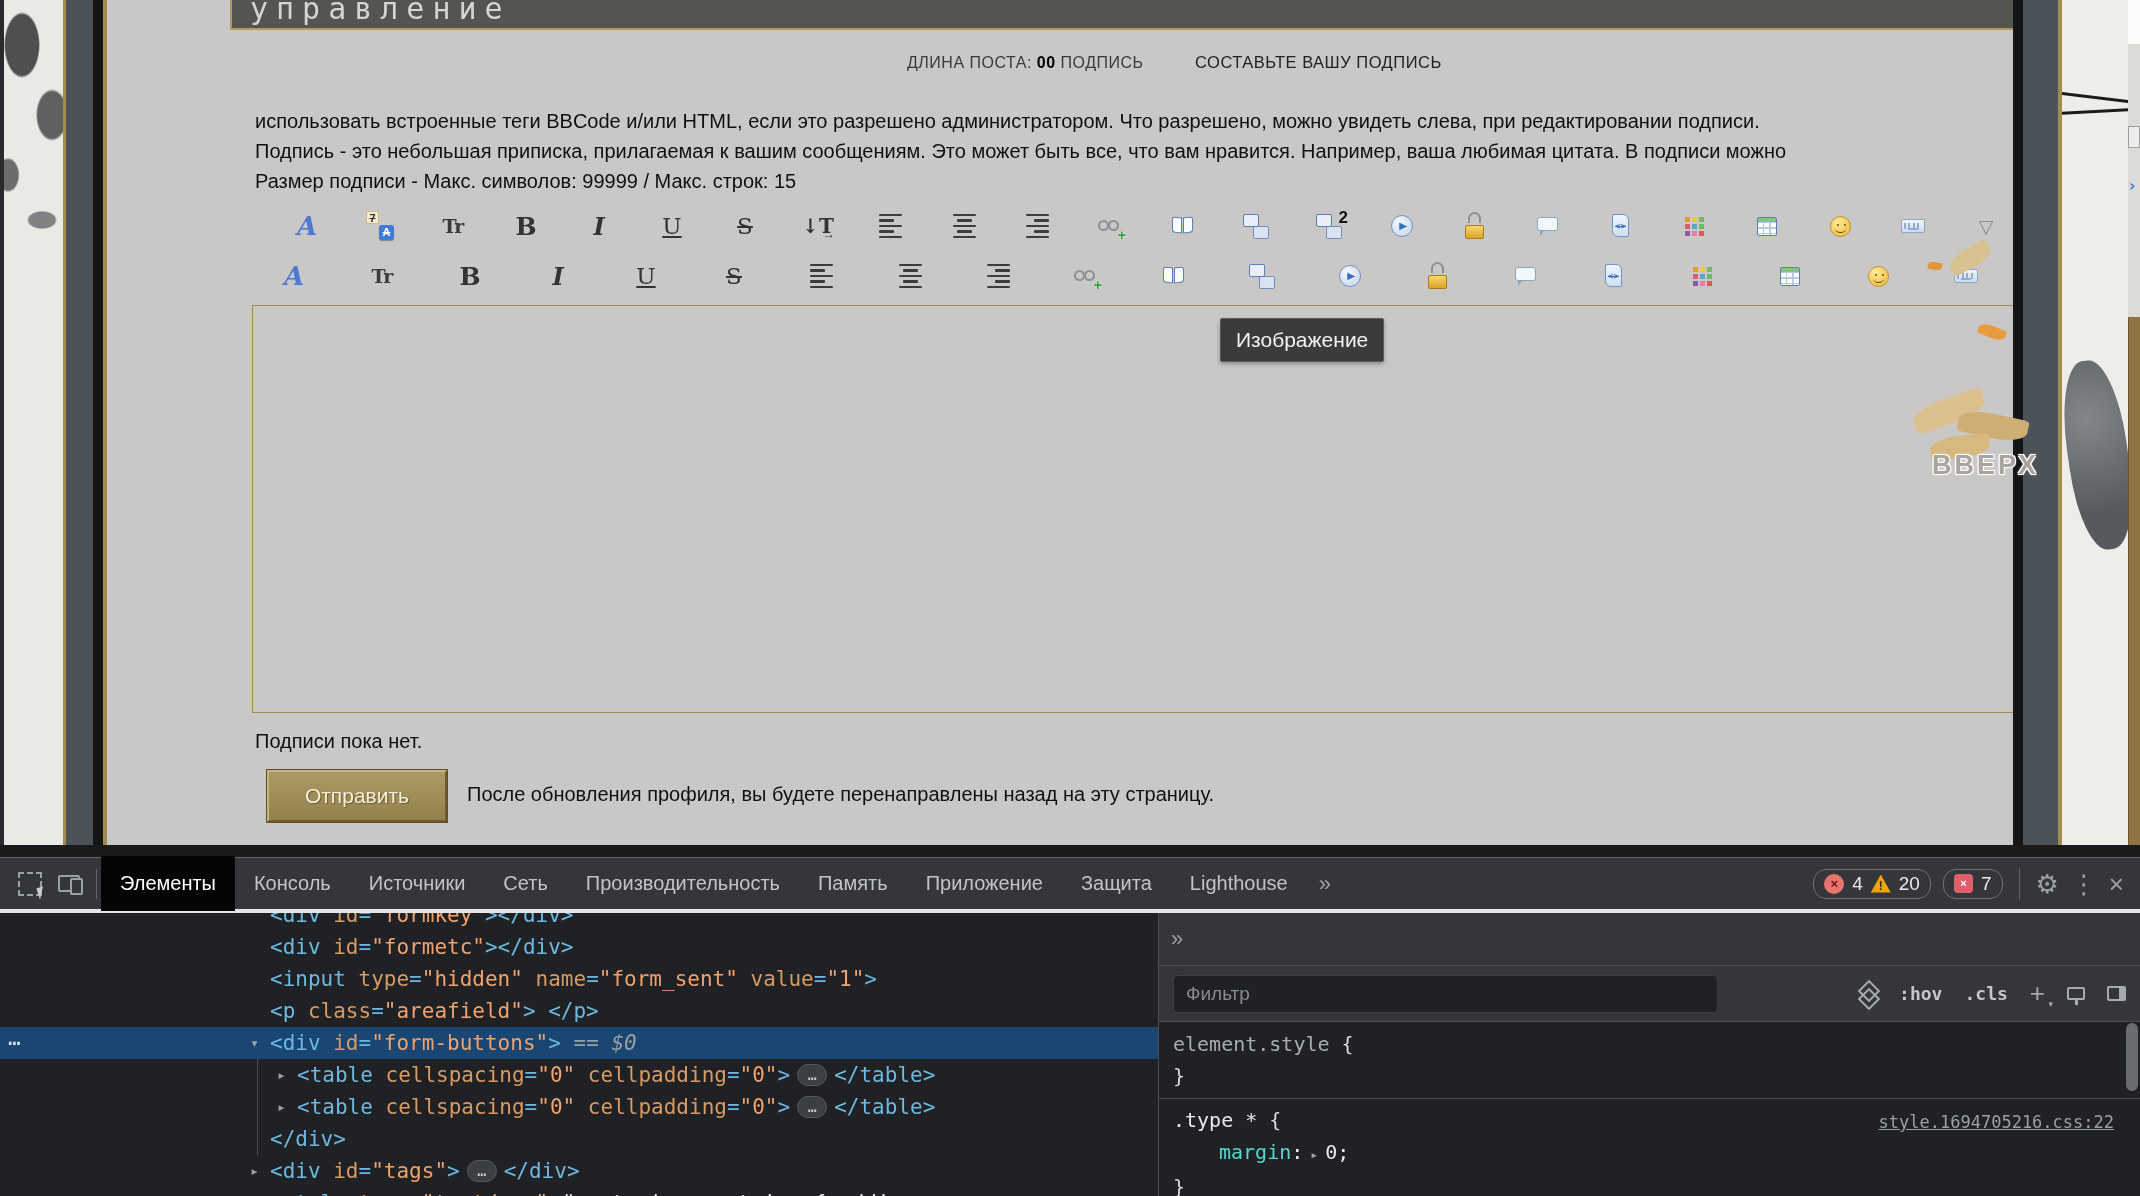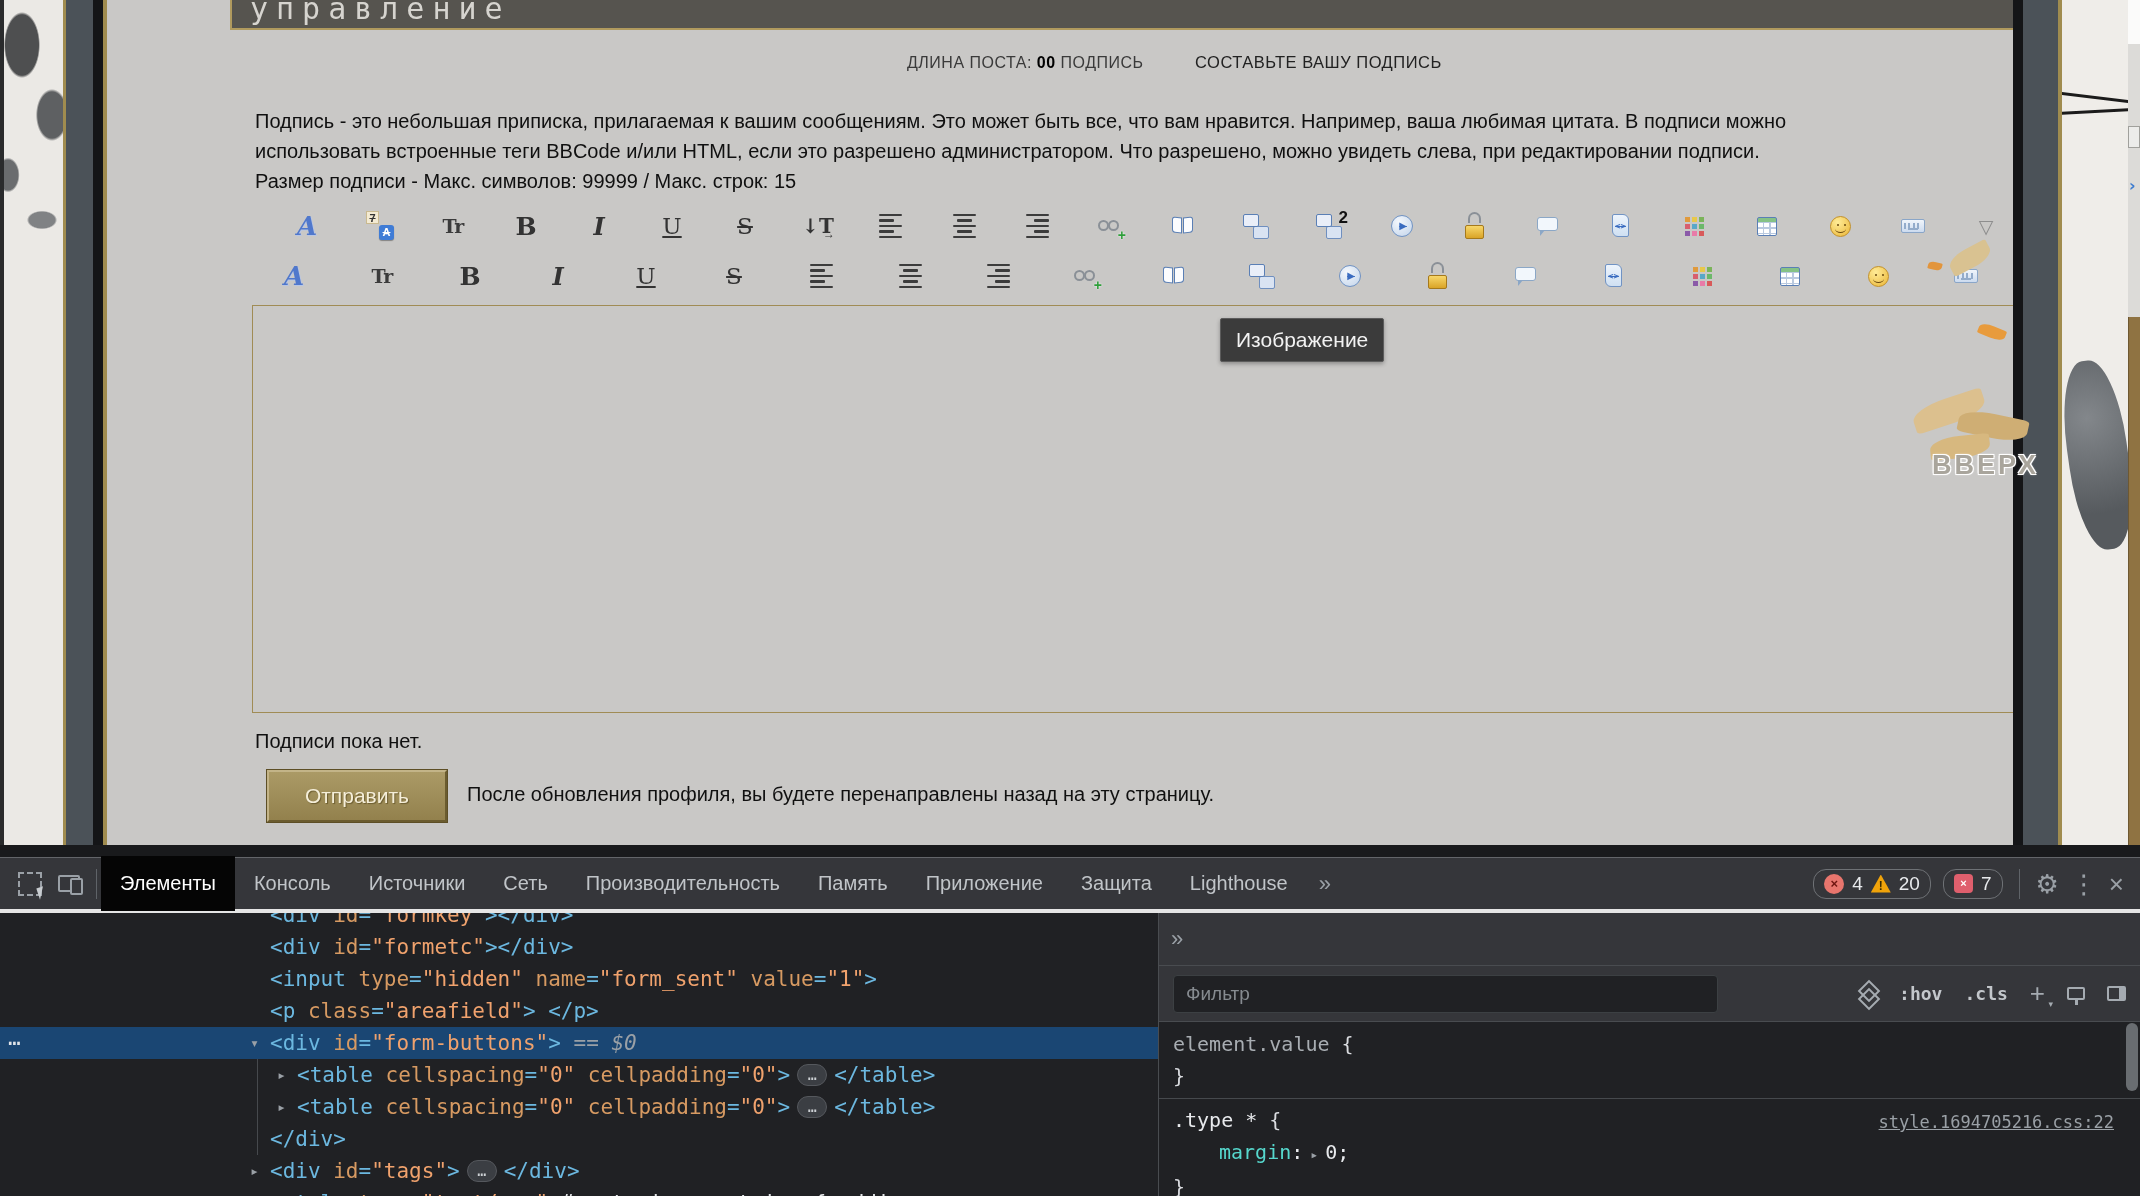--- a/index.html
+++ b/index.html
@@ -175,22 +175,22 @@
     <div id="header-box">
       <span>управление</span>
     </div>
     <div id="legend-left">
       <span>ДЛИНА ПОСТА:</span>
       <b>00</b>
       <span>ПОДПИСЬ</span>
     </div>
     <div id="legend-right">СОСТАВЬТЕ ВАШУ ПОДПИСЬ</div>
     <div id="desc">
+      <div>использовать встроенные теги BBCode и/или HTML, если это разрешено администратором. Что разрешено, можно увидеть слева, при редактировании подписи.</div>
       <div>Подпись - это небольшая приписка, прилагаемая к вашим сообщениям. Это может быть все, что вам нравится. Например, ваша любимая цитата. В подписи можно</div>
-      <div>использовать встроенные теги BBCode и/или HTML, если это разрешено администратором. Что разрешено, можно увидеть слева, при редактировании подписи.</div>
       <div>Размер подписи - Макс. символов: 99999 / Макс. строк: 15</div>
     </div>
     <div id="toolbar1" class="toolbar">
         <div class="ic k-glyph gA">A</div>
         <div class="ic k-translate">
           <s class="t7">7</s>
           <s class="tA">A</s>
         </div>
         <div class="ic k-glyph gTr">Tr</div>
         <div class="ic k-glyph gB">B</div>
@@ -444,21 +444,21 @@
         <span class="flt-layers"></span>
         <span class="flt-txt">:hov</span>
         <span class="flt-txt">.cls</span>
         <span class="flt-plus">+</span>
         <span class="flt-brush"></span>
         <span class="flt-dock"></span>
       </div>
     </div>
     <div id="st-rules">
         <div class="srule">
-          <div><span class="rsel dim">element.value</span><span class="rbrace"> {</span></div>
+          <div><span class="rsel dim">element.style</span><span class="rbrace"> {</span></div>
           <div class="rbrace">}</div>
         </div>
         <div class="srule">
           <a class="rlink">style.1694705216.css:22</a>
           <div><span class="rsel">.type *</span><span class="rbrace"> {</span></div>
           <div class="rprop"><span class="pname">margin</span><span class="pcolon">:</span><span class="parrow">▸</span><span class="pval">0;</span></div>
           <div class="rbrace">}</div>
         </div>
       </div>
     <div id="st-scroll"></div>

